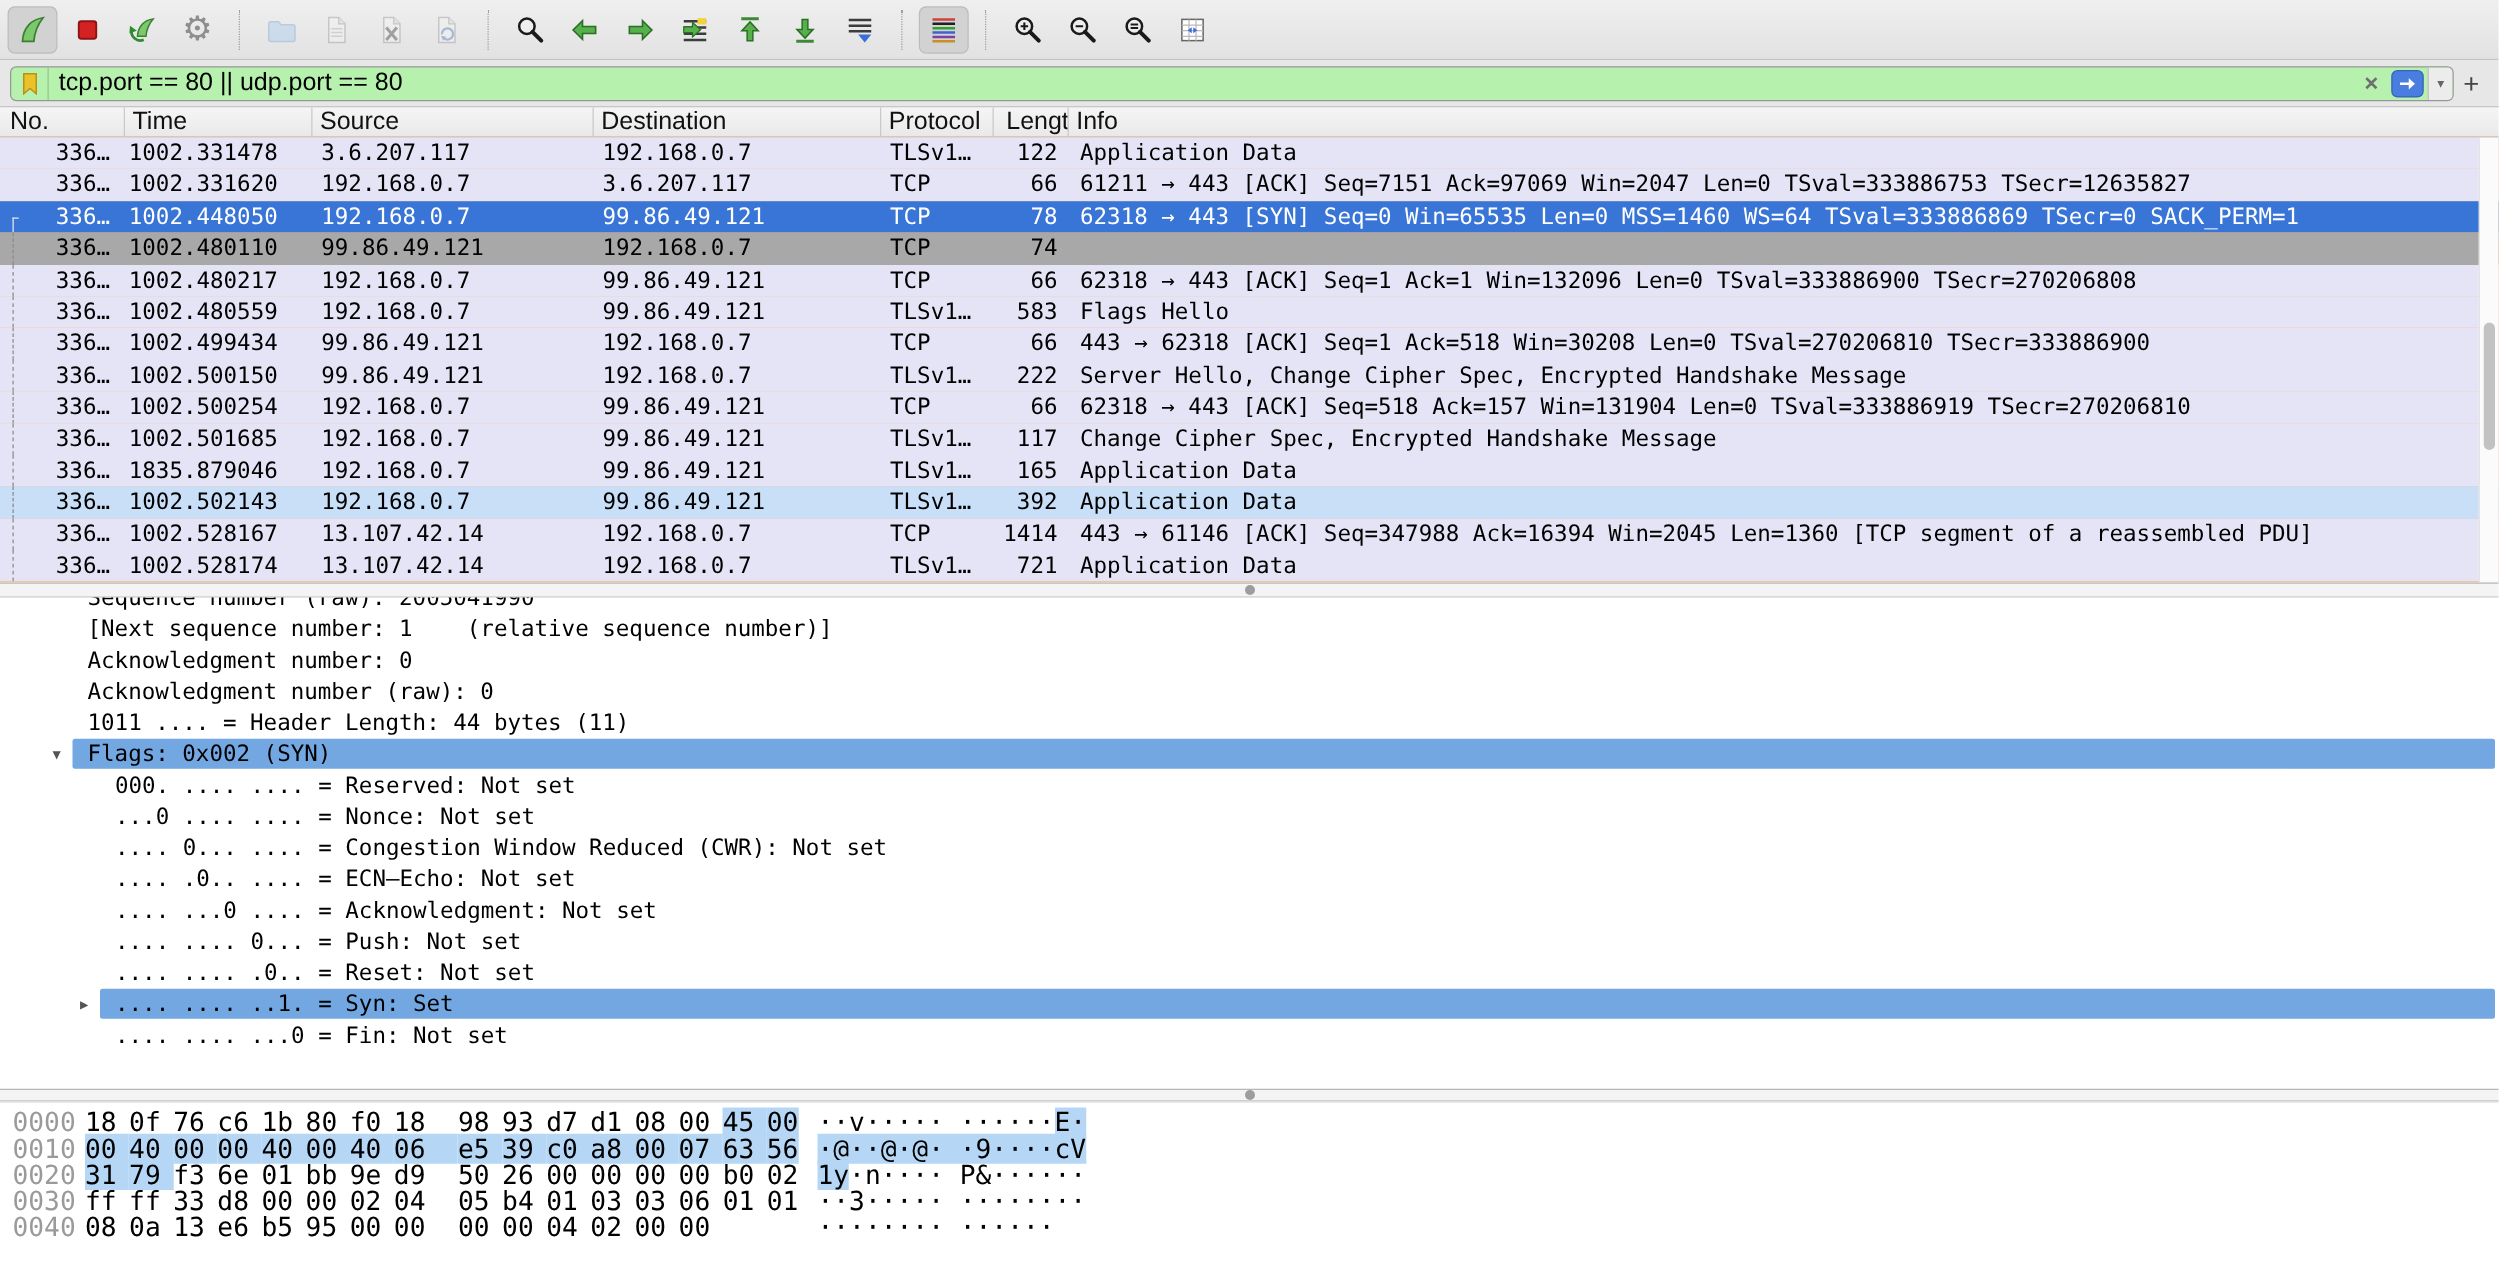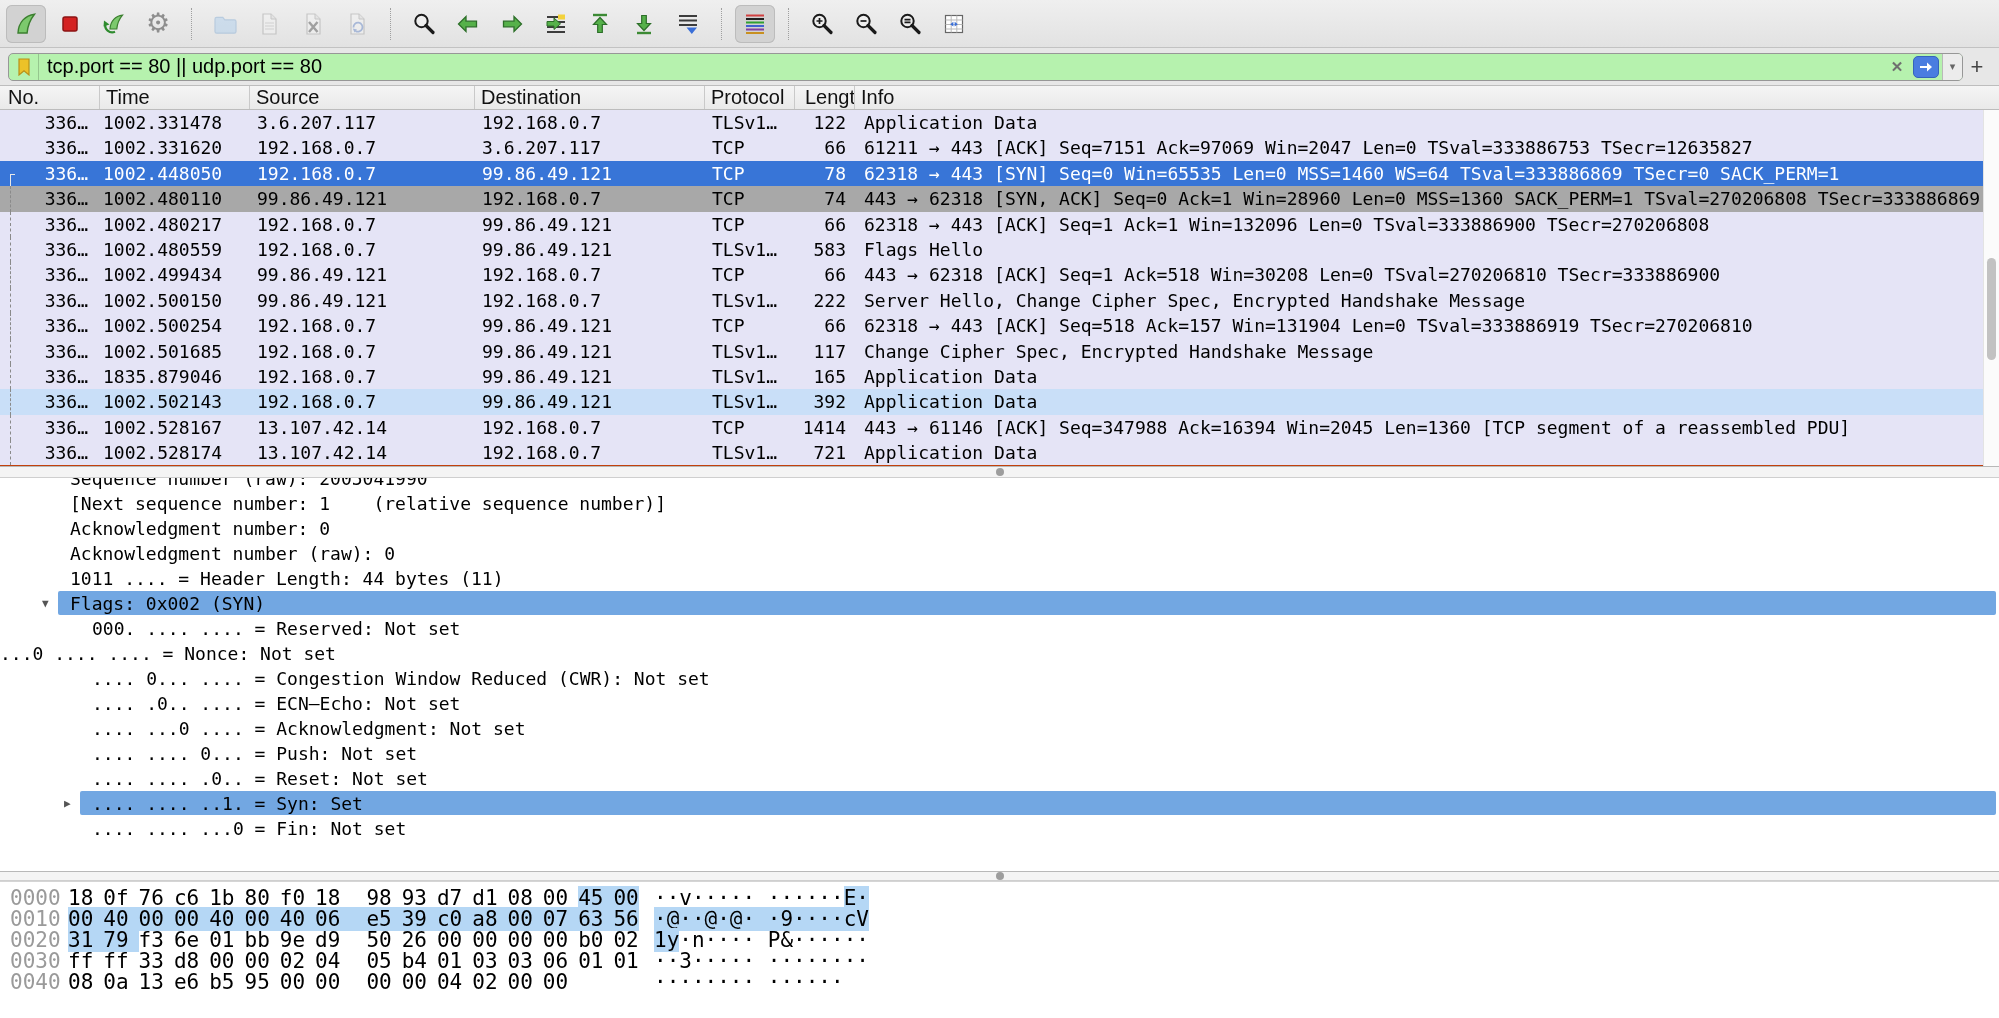--- a/index.html
+++ b/index.html
@@ -36,21 +36,21 @@
 
   
   .grid7 { display:grid; grid-template-columns:100px 150px 225px 230px 90px 60px 1fr; }
   .phead { height:24px; background:linear-gradient(#f5f5f5,#e9e9e9); border-bottom:1px solid #bcbcbc;
     font-size:20px; color:#111; }
   .hc { display:flex; align-items:center; padding-left:6px; border-right:1px solid #c9c9c9;
     white-space:nowrap; overflow:hidden; }
   .hc.no { padding-left:8px; }
   .hc.len { padding-left:10px; }
   .hc.info { border-right:none; }
-  .plist { position:relative; height:356px; overflow:hidden; background:#c2410c; }
+  .plist { position:relative; height:356px; overflow:hidden; background:#fdba74; }
   .prow { height:25.4px; position:relative; background:#e5e4f6; color:#000;
     font-family:"DejaVu Sans Mono",monospace; font-size:18px; }
   .prow.selected { background:#3875d7; color:#fff; }
   .prow.gray { background:#a8a8a8; color:#000; }
   .prow.hl-blue { background:#c9dff8; }
   .pc { line-height:25.4px; white-space:pre; overflow:hidden; }
   .pc.no { text-align:right; padding-right:12px; }
   .pc.time { padding-left:3px; }
   .pc.src,.pc.dst,.pc.proto { padding-left:7px; }
   .pc.len { text-align:right; padding-right:9px; }
@@ -300,21 +300,20 @@
           <span class="pc info">62318 → 443 [SYN] Seq=0 Win=65535 Len=0 MSS=1460 WS=64 TSval=333886869 TSecr=0 SACK_PERM=1</span>
           <span class="gutter bracket"></span>
         </div>
         <div class="prow grid7 gray">
           <span class="pc no">336…</span>
           <span class="pc time">1002.480110</span>
           <span class="pc src">99.86.49.121</span>
           <span class="pc dst">192.168.0.7</span>
           <span class="pc proto">TCP</span>
           <span class="pc len">74</span>
-          <span class="pc info">443 → 62318 [SYN, ACK] Seq=0 Ack=1 Win=28960 Len=0 MSS=1360 SACK_PERM=1 TSval=270206808 TSecr=333886869</span>
           <span class="gutter dash"></span>
         </div>
         <div class="prow grid7">
           <span class="pc no">336…</span>
           <span class="pc time">1002.480217</span>
           <span class="pc src">192.168.0.7</span>
           <span class="pc dst">99.86.49.121</span>
           <span class="pc proto">TCP</span>
           <span class="pc len">66</span>
           <span class="pc info">62318 → 443 [ACK] Seq=1 Ack=1 Win=132096 Len=0 TSval=333886900 TSecr=270206808</span>
@@ -422,21 +421,21 @@
 
   <div class="details">
     <div class="dinner" id="details-container">
         <div class="dline"><span class="txt" style="margin-left: 70px;">Sequence number (raw): 2005041990</span></div>
         <div class="dline"><span class="txt" style="margin-left: 70px;">[Next sequence number: 1    (relative sequence number)]</span></div>
         <div class="dline"><span class="txt" style="margin-left: 70px;">Acknowledgment number: 0</span></div>
         <div class="dline"><span class="txt" style="margin-left: 70px;">Acknowledgment number (raw): 0</span></div>
         <div class="dline"><span class="txt" style="margin-left: 70px; text-align: center;">1011 .... = Header Length: 44 bytes (11)</span></div>
         <div class="dline"><span class="band" style="left: 58px;"></span><span class="marker" style="left: 42px;">▼</span><span class="txt" style="margin-left: 70px;">Flags: 0x002 (SYN)</span></div>
         <div class="dline"><span class="txt" style="margin-left: 92px;">000. .... .... = Reserved: Not set</span></div>
-        <div class="dline"><span class="txt" style="">...0 .... .... = Nonce: Not set</span></div>
+        <div class="dline"><span class="txt" style="margin-left: 92px;">...0 .... .... = Nonce: Not set</span></div>
         <div class="dline"><span class="txt" style="margin-left: 92px;">.... 0... .... = Congestion Window Reduced (CWR): Not set</span></div>
         <div class="dline"><span class="txt" style="margin-left: 92px;">.... .0.. .... = ECN–Echo: Not set</span></div>
         <div class="dline"><span class="txt" style="margin-left: 92px;">.... ...0 .... = Acknowledgment: Not set</span></div>
         <div class="dline"><span class="txt" style="margin-left: 92px;">.... .... 0... = Push: Not set</span></div>
         <div class="dline"><span class="txt" style="margin-left: 92px;">.... .... .0.. = Reset: Not set</span></div>
         <div class="dline"><span class="band" style="left: 80px;"></span><span class="marker" style="left: 64px;">▶</span><span class="txt" style="margin-left: 92px; text-align: center;">.... .... ..1. = Syn: Set</span></div>
         <div class="dline"><span class="txt" style="margin-left: 92px;">.... .... ...0 = Fin: Not set</span></div>
       </div>
   </div>
 

